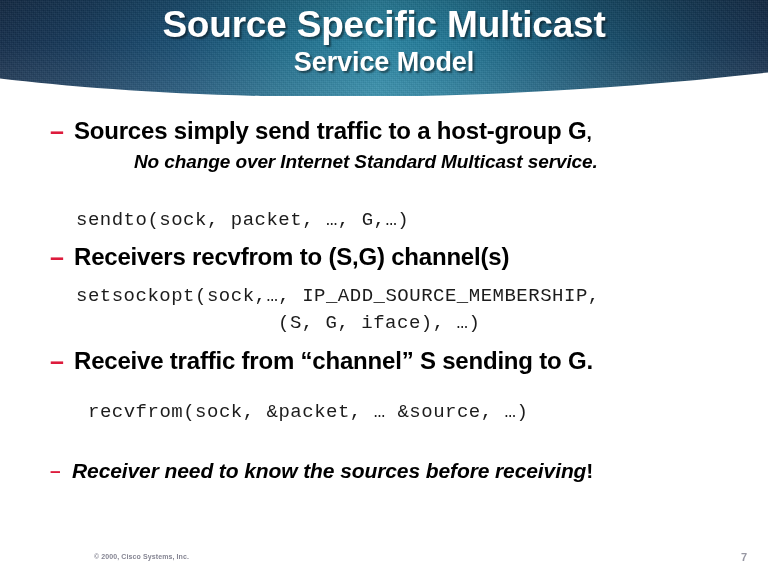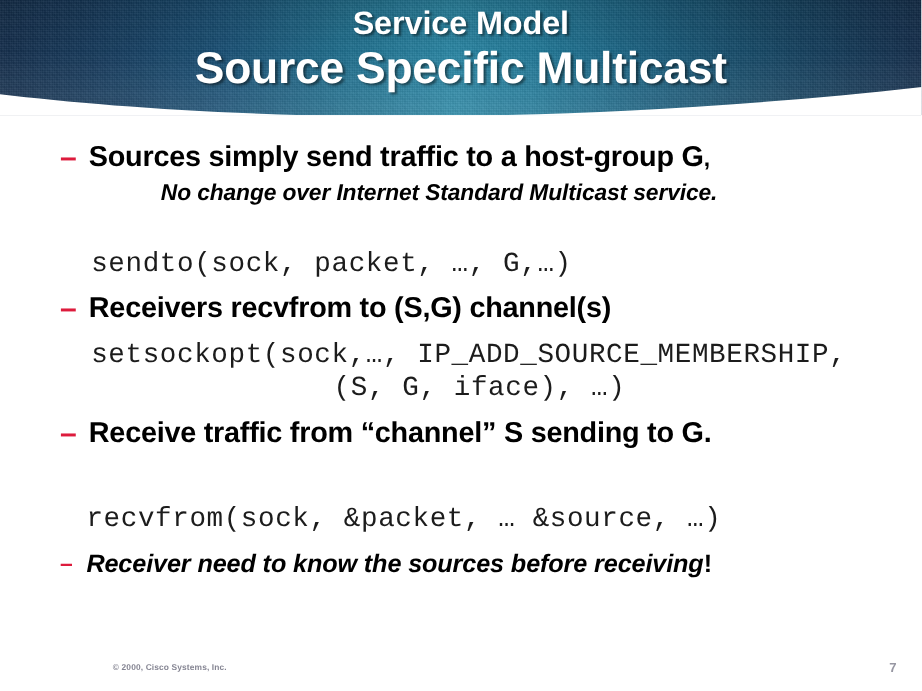--- a/index.html
+++ b/index.html
@@ -190,21 +190,21 @@
     line-height: 24px;
     font-weight: bold;
     font-style: italic;
     letter-spacing: -0.1px;
   }
 
   
   .code-line {
     position: absolute;
     font-family: "Liberation Mono", "DejaVu Sans Mono", monospace;
-    font-size: 23px;
+    font-size: 19px;
     line-height: 24px;
     color: #1c1c1c;
     letter-spacing: 0.5px;
     white-space: pre;
   }
 
   
   #footer-copyright {
     position: absolute;
     left: 94px;
@@ -240,22 +240,22 @@
   <div id="banner">
     <div id="banner-gradient"></div>
     <div id="banner-texture"></div>
 
     <svg id="banner-curve" viewBox="0 0 776 60" preserveAspectRatio="none">
       <path d="M0,26 C150,44 420,60 776,20 L776,60 L0,60 Z" fill="#c9ccd4" opacity="0.75"></path>
       <path d="M0,22 C150,40 420,56 776,16 L776,60 L0,60 Z" fill="#ffffff"></path>
     </svg>
 
     <div id="title-block">
+      <div id="title-main">Source Specific Multicast</div>
       <div id="title-sub">Service Model</div>
-      <div id="title-main">Source Specific Multicast</div>
     </div>
   </div>
 
   <div id="body-content">
 
     <div class="bullet-row lvl1" style="left:50px; top:13px;">
       <span class="bullet-dash">–</span>
       <span class="bullet-text"><span>Sources simply send traffic to a host-group G</span><span class="tail">,</span></span>
       <span id="subline-1">No change over Internet Standard Multicast service.</span>
     </div>
@@ -269,21 +269,21 @@
 
     <div class="code-line" style="left:278px; top:207px;">(S, G, iface), …)</div>
 
     <div class="code-line" style="left:76px; top:180px;">setsockopt(sock,…, IP_ADD_SOURCE_MEMBERSHIP,</div>
 
     <div class="bullet-row lvl1" style="left:50px; top:243px;">
       <span class="bullet-dash">–</span>
       <span class="bullet-text">Receive traffic from “channel” S sending to G.</span>
     </div>
 
-    <div class="code-line" style="left:72px; top:296px;margin-top:20px;">recvfrom(sock, &amp;packet, … &amp;source, …)</div>
+    <div class="code-line" style="left:88px; top:296px;">recvfrom(sock, &amp;packet, … &amp;source, …)</div>
 
     <div class="bullet-row lvl1-italic" style="left:50px; top:355px;">
       <span class="bullet-dash">–</span>
       <span class="bullet-text"><span>Receiver need to know the sources before receiving</span><span style="font-style:normal;">!</span></span>
     </div>
 
   </div>
 
   <div id="footer-copyright">© 2000, Cisco Systems, Inc.</div>
   <div id="footer-pagenum">7</div>

